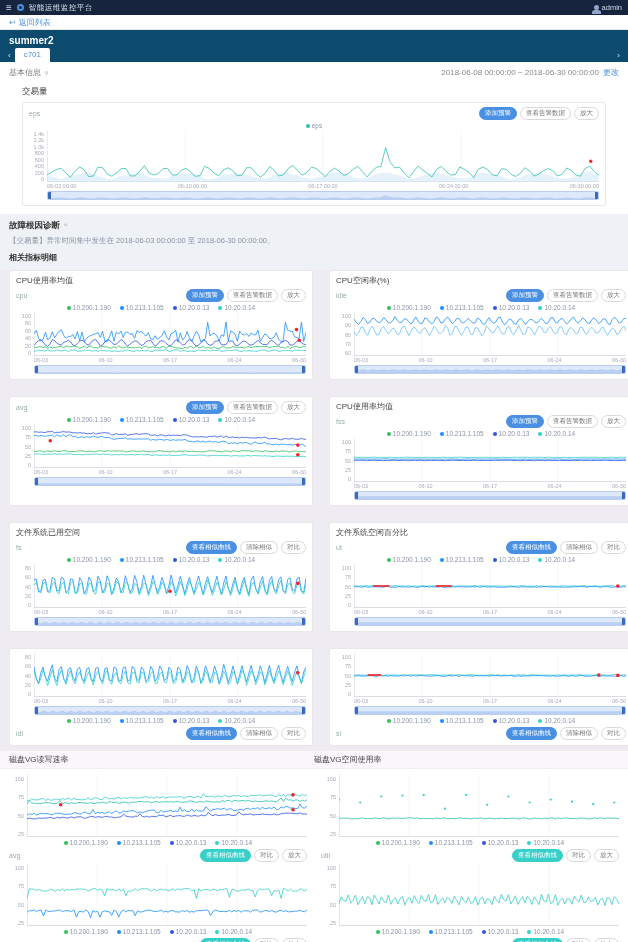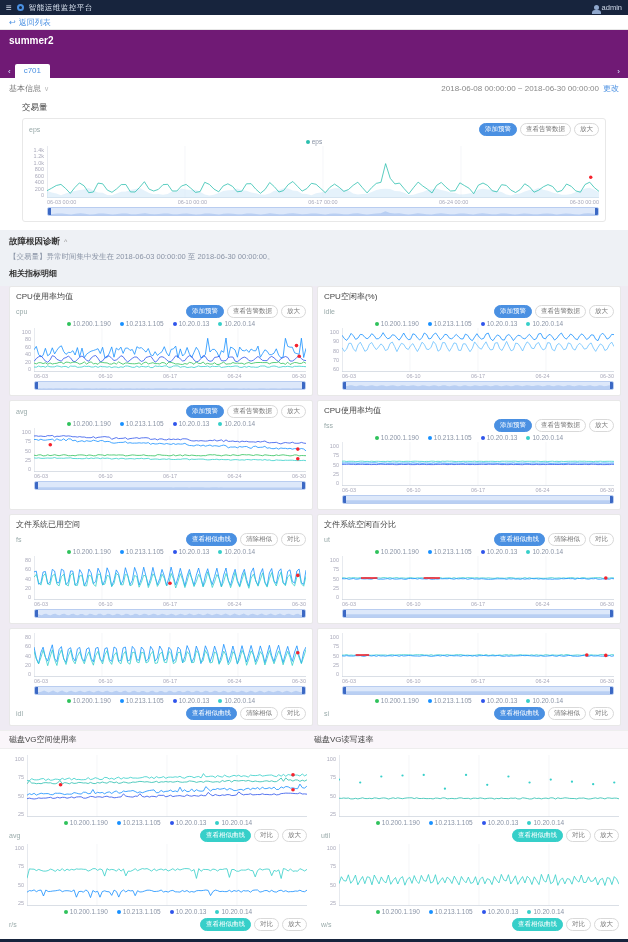--- a/index.html
+++ b/index.html
@@ -13,21 +13,21 @@
   .nav .product{color:#dfe8f5;font-size:7.5px;letter-spacing:.5px}
   .nav .spacer{flex:1}
   .nav .user{color:#cfd8e8;font-size:7.5px;display:flex;align-items:center;gap:3px}
   .nav .user i{width:5px;height:5px;background:#8fa7cc;border-radius:50%;display:inline-block;position:relative}
   .nav .user i::after{content:"";position:absolute;left:-2px;top:5px;width:9px;height:4px;background:#8fa7cc;border-radius:3px 3px 0 0}
 
   
   .crumb{height:15px;background:#fff;border-bottom:1px solid #e6e6e6;display:flex;align-items:center;padding:0 9px;font-size:8px;color:#4a90e2;gap:3px}
 
   
-  .banner{background:#701a75;padding:5px 9px 12px;height:48px;position:relative}
+  .banner{background:#0c4a6e;padding:5px 9px 12px;height:32px;position:relative}
   .banner-title{color:#fff;font-size:10px;font-weight:bold}
   .tabs{position:absolute;left:4px;right:4px;bottom:0;display:flex;align-items:flex-end}
   .tab-arrow{color:#d9e9ff;font-size:8px;padding:0 4px 2px}
   .tab{background:#fff;color:#4a90e2;font-size:8px;padding:2px 9px 3px;border-radius:2px 2px 0 0}
   .tabs .right{margin-left:auto}
 
   
   .info-row{background:#fff;display:flex;align-items:center;padding:5px 9px 3px;font-size:8px;color:#777}
   .info-row .caret{color:#bbb;margin-left:3px;font-size:7px}
   .info-row .right{margin-left:auto;color:#888}
@@ -63,21 +63,21 @@
   .card.actions-bottom .xticks{order:2}
   .card.actions-bottom .slider{order:3}
 
   
   .diag{padding:6px 9px 3px}
   .diag-title{font-size:8.5px;font-weight:bold;color:#333}
   .diag-title .c{color:#999;font-weight:normal;margin-left:4px;font-size:7px}
   .diag-desc{font-size:7.5px;color:#8a94a6;margin:4px 0 6px}
   .diag-sub{font-size:8px;font-weight:bold;color:#333;margin-bottom:4px}
 
-  .grid{display:grid;grid-template-columns:1fr 1fr;gap:4px;padding:0 9px 4px;background:#efebf3}
+  .grid{display:grid;grid-template-columns:1fr 1fr;gap:16px;padding:0 9px 4px;background:#efebf3}
   .grid .card{border-radius:2px}
 
   
   .bottom-titles{display:grid;grid-template-columns:1fr 1fr;background:#faf6fa;border-top:1px solid #eee;border-bottom:1px solid #eee;padding:3px 9px;font-size:8px;color:#444}
   .bottom{background:#fff;display:grid;grid-template-columns:1fr 1fr;gap:2px 14px;padding:6px 9px 8px}
   .bchart{display:flex;flex-direction:column}
   .brow{display:flex;align-items:center;margin-top:2px;min-height:12px}
 
   .footerbar{height:13px;background:#17243d;display:flex;align-items:center;padding:0 5px;gap:4px}
   .footerbar .chip{min-width:14px;height:8px;background:#2f6fd6;border:none;border-radius:2px;color:#fff;font-size:6px;line-height:8px;padding:0 2px}
@@ -592,22 +592,22 @@
       <svg class="slider-svg" preserveAspectRatio="none" viewBox="0 0 272 9">
           <path d="M0.0,5.5L2.3,5.6L4.6,5.5L6.9,5.6L9.1,5.6L11.4,5.6L13.7,5.5L16.0,5.5L18.3,5.5L20.6,5.6L22.9,5.6L25.1,5.5L27.4,5.5L29.7,5.6L32.0,5.5L34.3,5.6L36.6,5.5L38.9,5.6L41.1,5.5L43.4,5.6L45.7,5.5L48.0,5.5L50.3,5.6L52.6,5.5L54.9,5.5L57.1,5.6L59.4,5.5L61.7,5.6L64.0,5.5L66.3,5.5L68.6,5.5L70.9,5.5L73.1,5.6L75.4,5.6L77.7,5.6L80.0,5.5L82.3,5.5L84.6,5.5L86.9,5.6L89.1,5.6L91.4,5.6L93.7,5.5L96.0,5.5L98.3,5.6L100.6,5.5L102.9,5.5L105.1,5.6L107.4,5.5L109.7,5.5L112.0,5.5L114.3,5.5L116.6,5.5L118.9,5.6L121.1,5.5L123.4,5.5L125.7,5.5L128.0,5.5L130.3,5.6L132.6,5.5L134.9,5.6L137.1,5.5L139.4,5.5L141.7,5.5L144.0,5.5L146.3,5.5L148.6,5.5L150.9,5.5L153.1,5.5L155.4,5.5L157.7,5.5L160.0,5.6L162.3,5.6L164.6,5.5L166.9,5.6L169.1,5.5L171.4,5.6L173.7,5.5L176.0,5.5L178.3,5.5L180.6,5.5L182.9,5.5L185.1,5.5L187.4,5.5L189.7,5.5L192.0,5.5L194.3,5.6L196.6,5.6L198.9,5.5L201.1,5.6L203.4,5.6L205.7,5.6L208.0,5.5L210.3,5.5L212.6,5.6L214.9,5.6L217.1,5.5L219.4,5.5L221.7,5.6L224.0,5.5L226.3,5.5L228.6,5.5L230.9,5.6L233.1,5.6L235.4,5.6L237.7,5.6L240.0,5.5L242.3,5.5L244.6,5.6L246.9,5.6L249.1,5.5L251.4,5.6L253.7,5.6L256.0,5.5L258.3,5.6L260.6,5.6L262.9,5.6L265.1,5.6L267.4,5.5L269.7,5.6L272.0,5.5L272,9L0,9Z" fill="#a9c4ef" opacity="0.7"></path>
         </svg>
       <span class="handle l"></span>
       <span class="handle r"></span>
     </div>
   </div>
 </div>
 
 <div class="bottom-titles">
+  <span>磁盘VG读写速率</span>
   <span>磁盘VG空间使用率</span>
-  <span>磁盘VG读写速率</span>
 </div>
 <div class="bottom" id="bottom">
   <div class="bchart">
     <div class="plot">
       <div class="yticks">
           <span>100</span>
           <span>75</span>
           <span>50</span>
           <span>25</span>
         </div>

